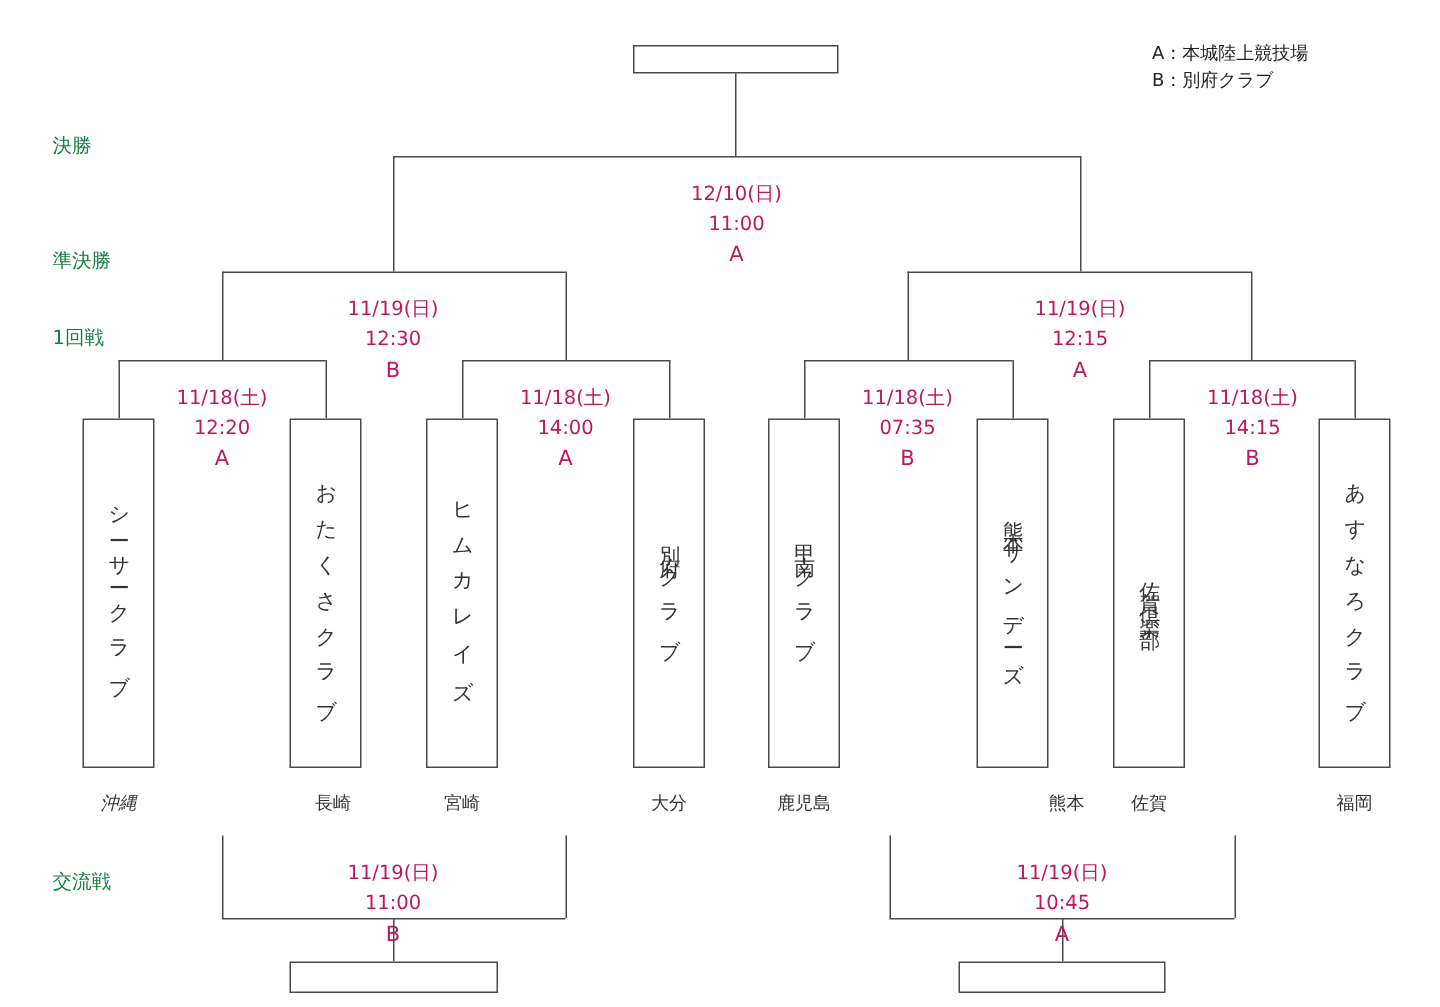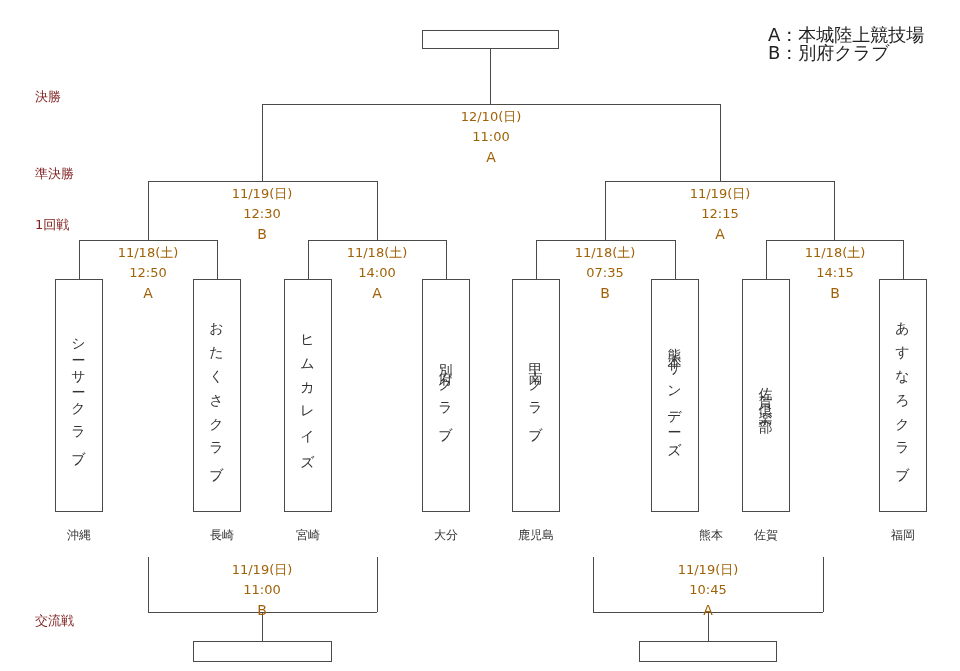--- a/index.html
+++ b/index.html
@@ -22,43 +22,43 @@
   .team-name{
     writing-mode:vertical-rl;
     font-size:14px;letter-spacing:8px;color:#333333;white-space:nowrap;
   }
   .pref{
     position:absolute;top:527px;width:80px;text-align:center;
     font-size:12px;color:#333333;
   }
   .info{
     position:absolute;width:110px;text-align:center;
-    font-size:13px;line-height:20px;color:#a16207;
+    font-size:13px;line-height:20px;color:#be185d;margin-top:13px;
   }
   .info .venue{font-size:14px;}
-  .rlabel{position:absolute;left:35px;font-size:13px;color:#7f1d1d;}
+  .rlabel{position:absolute;left:35px;font-size:13px;color:#15803d;}
   .legend{
     position:absolute;left:768px;top:26px;
-    font-size:18px;line-height:18px;color:#222222;
+    font-size:12px;line-height:18px;color:#222222;
   }
 </style>
 </head>
 <body>
 
 <div id="canvas">
 
   <div class="legend">
     <div>A：本城陸上競技場</div>
     <div>B：別府クラブ</div>
   </div>
 
   <div class="rlabel" style="top:88px;">決勝</div>
   <div class="rlabel" style="top:165px;">準決勝</div>
   <div class="rlabel" style="top:216px;">1回戦</div>
-  <div class="rlabel" style="top:612px;">交流戦</div>
+  <div class="rlabel" style="top:579px;">交流戦</div>
 
   <div class="obox" style="left:422px;top:30px;width:137px;height:19px;"></div>
 
   <div class="vline" style="left:490px;top:49px;height:55px;"></div>
   <div class="hline" style="left:262px;top:104px;width:458px;"></div>
   <div class="vline" style="left:262px;top:104px;height:77px;"></div>
   <div class="vline" style="left:720px;top:104px;height:77px;"></div>
 
   <div class="hline" style="left:148px;top:181px;width:229px;"></div>
   <div class="hline" style="left:605px;top:181px;width:229px;"></div>
@@ -93,21 +93,21 @@
     <div class="venue">B</div>
   </div>
   <div class="info" style="left:665px;top:184px;">
     <div>11/19(日)</div>
     <div>12:15</div>
     <div class="venue">A</div>
   </div>
 
   <div class="info" style="left:93px;top:243px;">
     <div>11/18(土)</div>
-    <div>12:50</div>
+    <div>12:20</div>
     <div class="venue">A</div>
   </div>
   <div class="info" style="left:322px;top:243px;">
     <div>11/18(土)</div>
     <div>14:00</div>
     <div class="venue">A</div>
   </div>
   <div class="info" style="left:550px;top:243px;">
     <div>11/18(土)</div>
     <div>07:35</div>
@@ -137,21 +137,21 @@
   <div class="team-box" style="left:651px;">
     <span class="team-name">熊本サンデーズ</span>
   </div>
   <div class="team-box" style="left:742px;">
     <span class="team-name">佐賀倶楽部</span>
   </div>
   <div class="team-box" style="left:879px;">
     <span class="team-name">あすなろクラブ</span>
   </div>
 
-  <div class="pref" style="left:39px;">沖縄</div>
+  <div class="pref" style="left:39px;font-style:italic;">沖縄</div>
   <div class="pref" style="left:182px;">長崎</div>
   <div class="pref" style="left:268px;">宮崎</div>
   <div class="pref" style="left:406px;">大分</div>
   <div class="pref" style="left:496px;">鹿児島</div>
   <div class="pref" style="left:671px;">熊本</div>
   <div class="pref" style="left:726px;">佐賀</div>
   <div class="pref" style="left:863px;">福岡</div>
 
   <div class="vline" style="left:148px;top:557px;height:55px;"></div>
   <div class="vline" style="left:377px;top:557px;height:55px;"></div>

